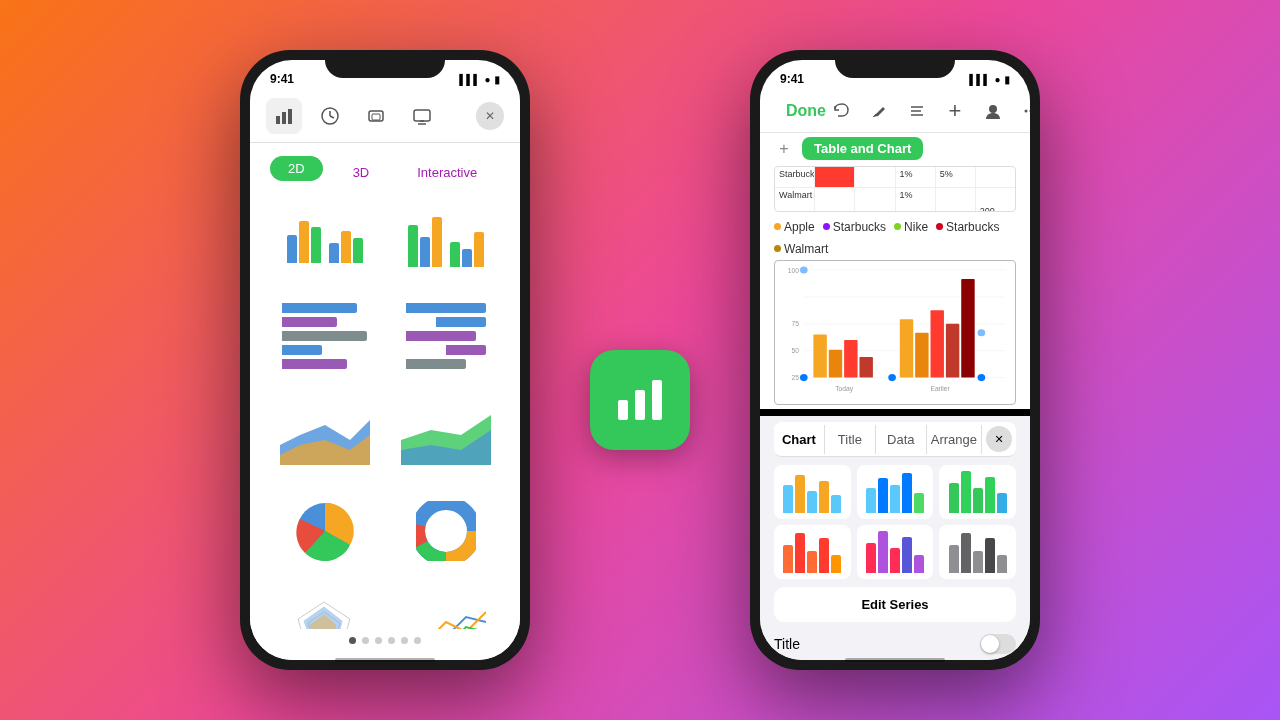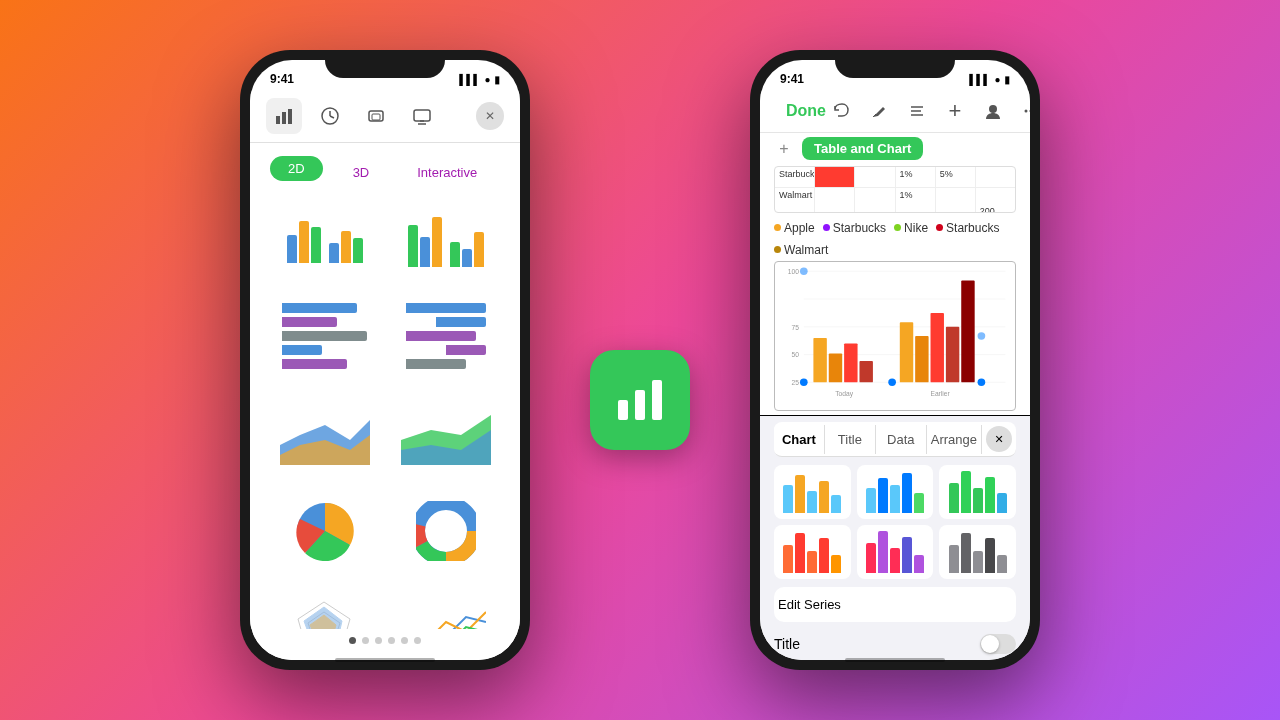--- a/index.html
+++ b/index.html
@@ -294,21 +294,21 @@
       border-radius: 4px;
       position: relative;
       height: 170px;
       overflow: hidden;
     }
     .chart-svg { width: 100%; height: 100%; }
 
     
     .bottom-panel {
       background: #f2f2f7;
-      border-top: 1px solid #000000;
+      border-top: 7px solid #000000;
       padding: 6px 14px;
       flex: 1;
     }
     .panel-tabs {
       display: flex;
       gap: 0;
       border-bottom: 1px solid #ddd;
       margin-bottom: 8px;
       background: white;
       border-radius: 8px;
@@ -369,22 +369,23 @@
     
     .edit-btn-row {
       display: flex;
       gap: 8px;
     }
     .edit-btn {
       flex: 1;
       padding: 10px 4px;
       background: white;
       border-radius: 10px;
+      text-align: center;
       font-size: 13px;
-      font-weight: 400;
+      font-weight: 700;
       color: #000;
       cursor: pointer;
     }
 
     
     .app-icon-wrapper {
       position: absolute;
       bottom: 20px;
       left: 50%;
       transform: translateX(-50%);

